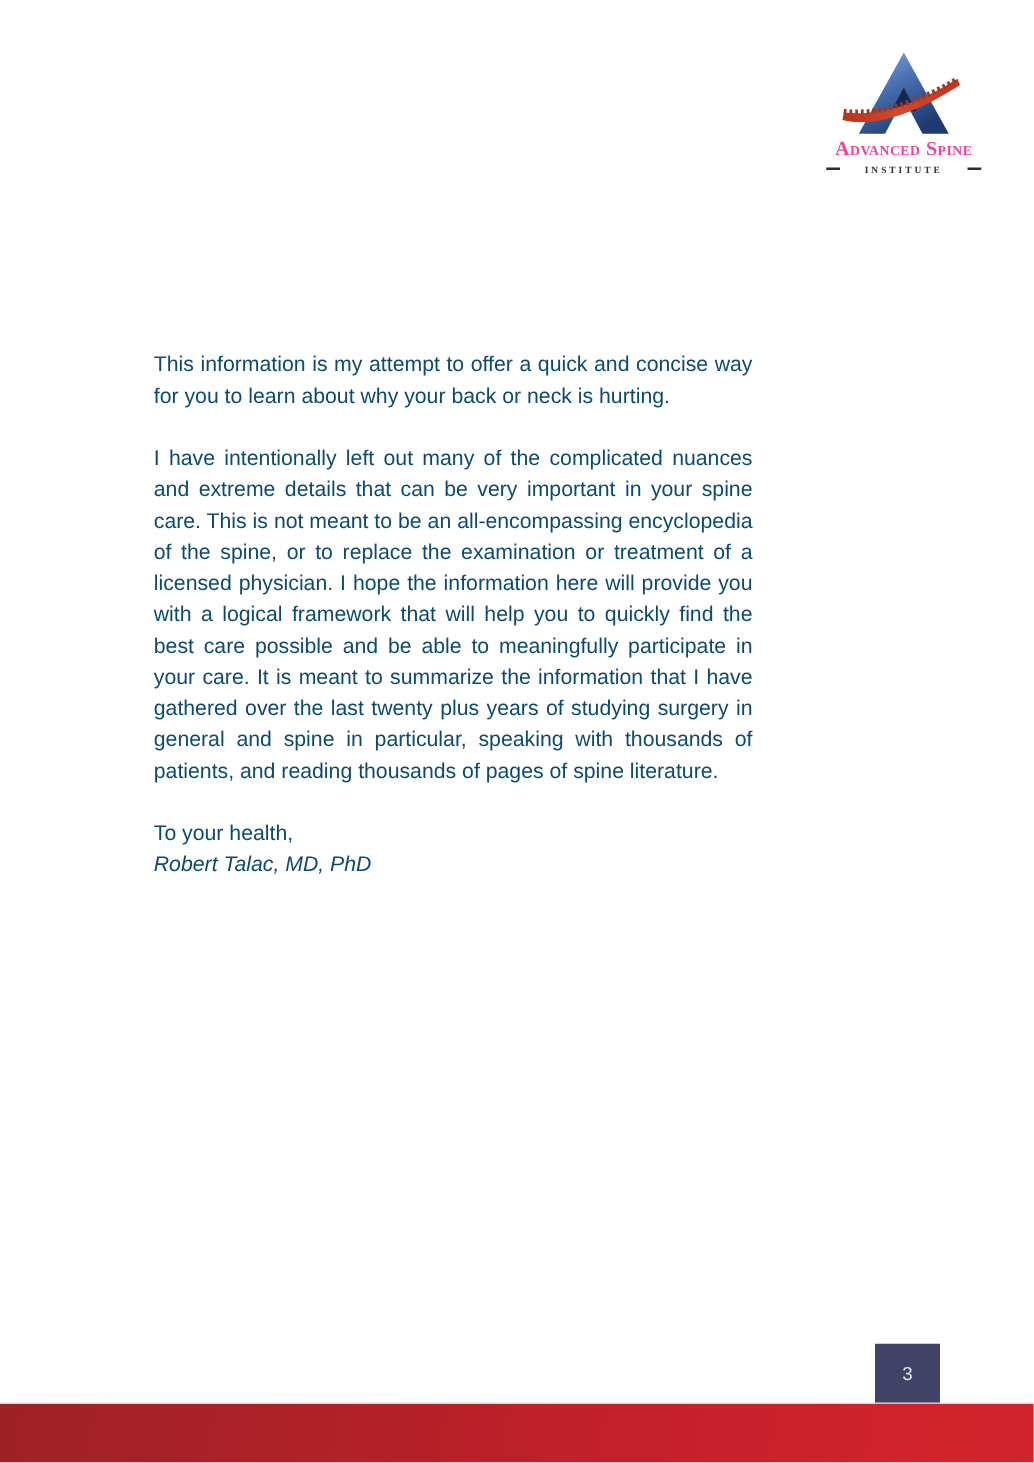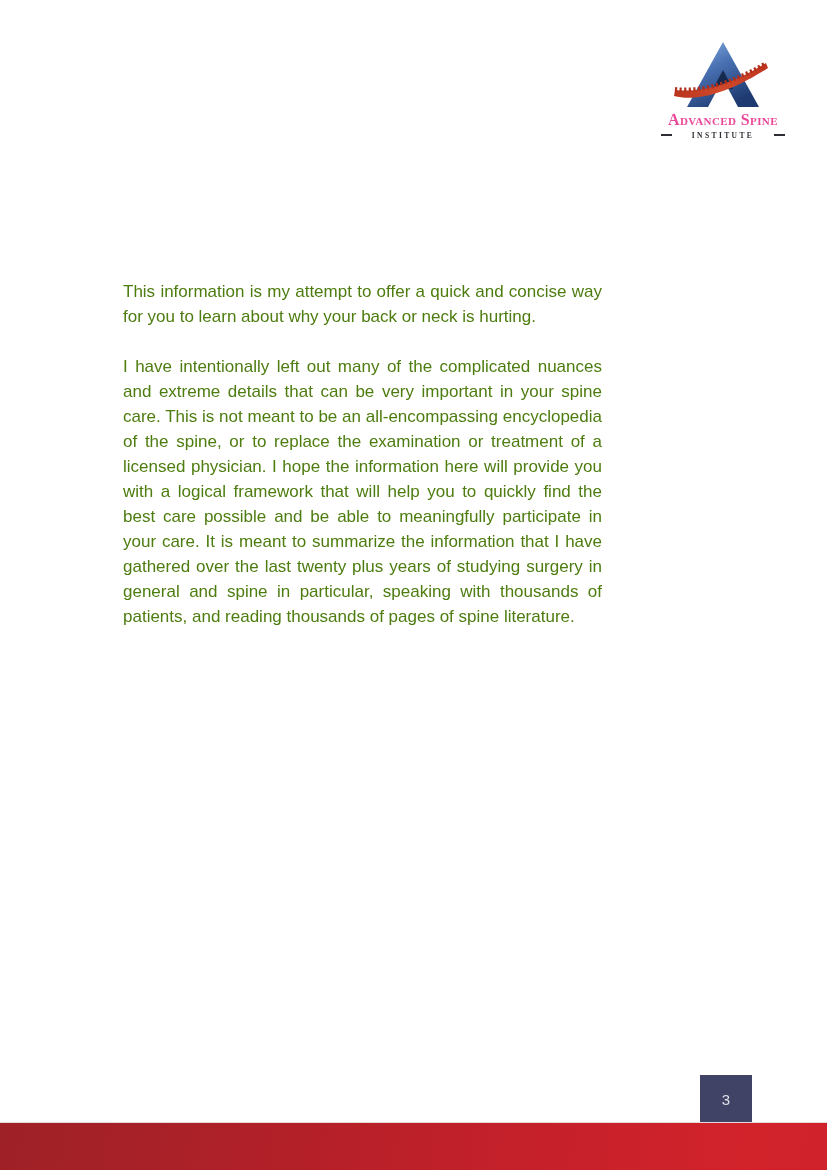--- a/index.html
+++ b/index.html
@@ -51,21 +51,21 @@
   .body-text {
     position: absolute;
     left: 123px;
     top: 279px;
     width: 479px;
   }
   .body-text p {
     margin: 0 0 25px 0;
     font-size: 17px;
     line-height: 25px;
-    color: #4d7c0f;
+    color: #0c4a6e;
     text-align: justify;
   }
   .body-text p.signature { margin-bottom: 0; text-align: left; }
   .body-text em { font-style: italic; }
 
   
   .page-number-box {
     position: absolute;
     right: 75px;
     bottom: 47px;
@@ -128,18 +128,22 @@
   <div class="logo-sub">
     <span class="rule"></span>
     <span class="sub-text">INSTITUTE</span>
     <span class="rule"></span>
   </div>
 </div>
 
 <div class="body-text">
   <p>This information is my attempt to offer a quick and concise way for you to learn about why your back or neck is hurting.</p>
   <p>I have intentionally left out many of the complicated nuances and extreme details that can be very important in your spine care.  This is not meant to be an all-encompassing encyclopedia of the spine, or to replace the examination or treatment of a licensed physician. I hope the information here will provide you with a logical framework that will help you to quickly find the best care possible and be able to meaningfully participate in your care.  It is meant to summarize the information that I have gathered over the last twenty plus years of studying surgery in general and spine in particular, speaking with thousands of patients, and reading thousands of pages of spine literature.</p>
+  <p class="signature">
+    <span>To your health,</span><br>
+    <em>Robert Talac, MD, PhD</em>
+  </p>
 </div>
 
 <div class="page-number-box">
   <span>3</span>
 </div>
 <div class="footer-bar"></div>
 
 </body></html>

